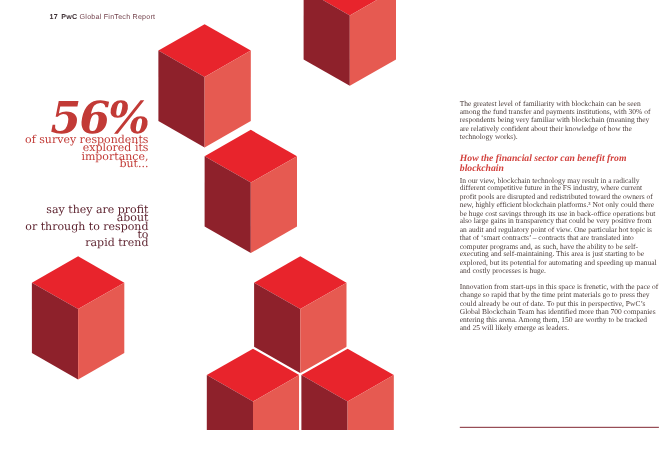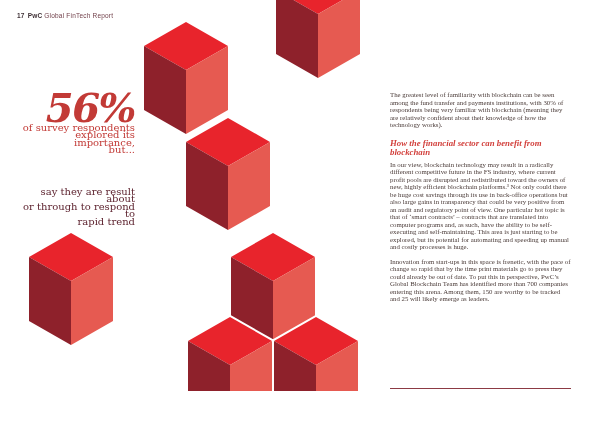--- a/index.html
+++ b/index.html
@@ -1,19 +1,19 @@
 <!DOCTYPE html>
 <html style="--stat-red: #c23a36; --stat-maroon: #5e2430; --heading-red: #d2403c; --body-text: #4a3b38; --header-number: #3f3136; --header-title: #72414b; --cube-top: #e8242c; --cube-left: #8e212b; --cube-right: #e65a51; --rule: #8c3a44; --footnote-text: #97626a;"><head>
 <meta charset="utf-8">
 <style>
   html,body{margin:0;padding:0;background:#fff;}
   .page{position:relative;width:600px;height:391px;background:#fff;overflow:hidden;
         font-family:"Liberation Serif",serif;}
   #cubes{position:absolute;left:0;top:0;z-index:0;}
-  .layer{position:absolute;z-index:1;}
+  .layer{position:absolute;z-index:1;margin-left:28px;}
 
   
   .hdr{left:17px;top:12px;font-family:"Liberation Sans",sans-serif;font-size:6.5px;
        letter-spacing:.2px;white-space:nowrap;}
   .hdr .num,.hdr .brand{font-weight:bold;color:var(--header-number);}
   .hdr .num{margin-right:3px;}
   .hdr .title{color:var(--header-title);margin-left:2px;}
 
   
   .stat{position:absolute;left:18px;width:117px;text-align:right;z-index:1;}
@@ -91,21 +91,21 @@
   </header>
 
   <div class="stat stat-value" id="v1">56%</div>
   <div class="stat stat-caption" id="c1">
     <div>of survey respondents</div>
     <div>explored its importance,</div>
     <div>but...</div>
   </div>
 
   <div class="stat stat-caption" id="c2">
-    <div>say they are result about</div>
+    <div>say they are profit about</div>
     <div>or through to respond to</div>
     <div>rapid trend</div>
   </div>
 
   <main class="layer article">
     <p>The greatest level of familiarity with blockchain can be seen among the fund transfer and payments institutions, with 30% of respondents being very familiar with blockchain (meaning they are relatively confident about their knowledge of how the technology works).</p>
     <h2>How the financial sector can benefit from blockchain</h2>
     <p>In our view, blockchain technology may result in a radically different competitive future in the FS industry, where current profit pools are disrupted and redistributed toward the owners of new, highly efficient blockchain platforms.³ Not only could there be huge cost savings through its use in back-office operations but also large gains in transparency that could be very positive from an audit and regulatory point of view. One particular hot topic is that of ‘smart contracts’ – contracts that are translated into computer programs and, as such, have the ability to be self-executing and self-maintaining. This area is just starting to be explored, but its potential for automating and speeding up manual and costly processes is huge.</p>
     <p>Innovation from start-ups in this space is frenetic, with the pace of change so rapid that by the time print materials go to press they could already be out of date. To put this in perspective, PwC’s Global Blockchain Team has identified more than 700 companies entering this arena. Among them, 150 are worthy to be tracked and 25 will likely emerge as leaders.</p>
   </main>

